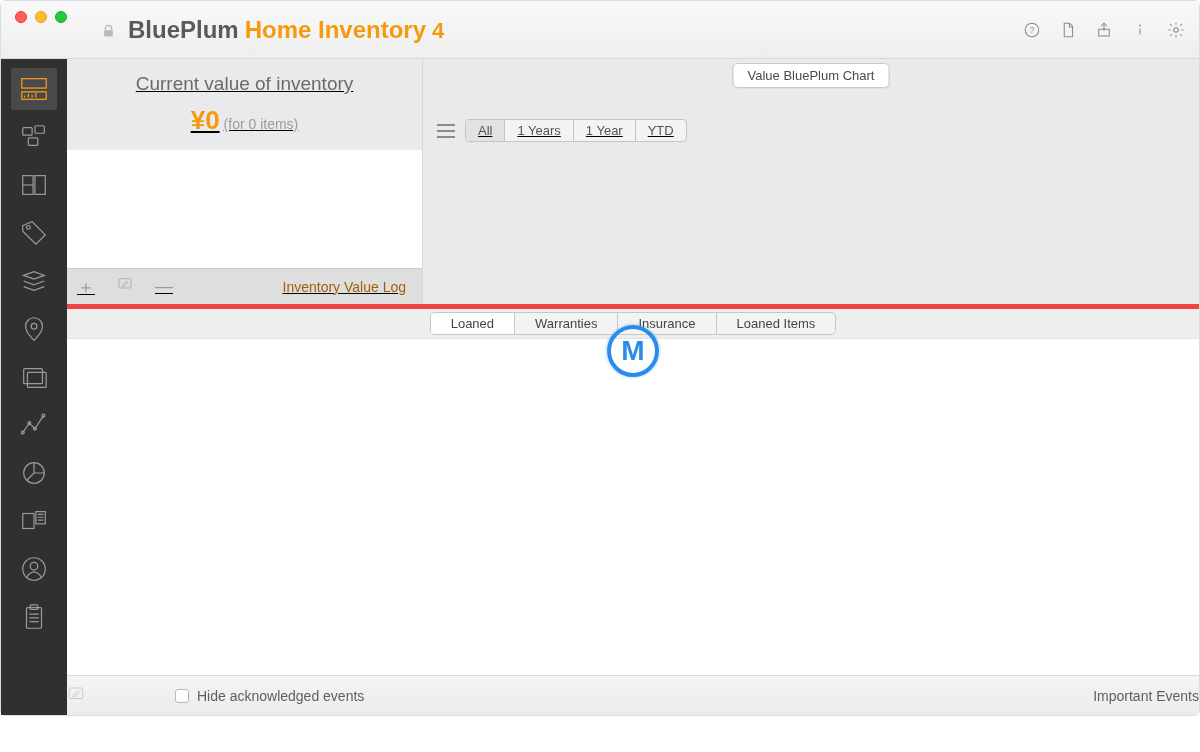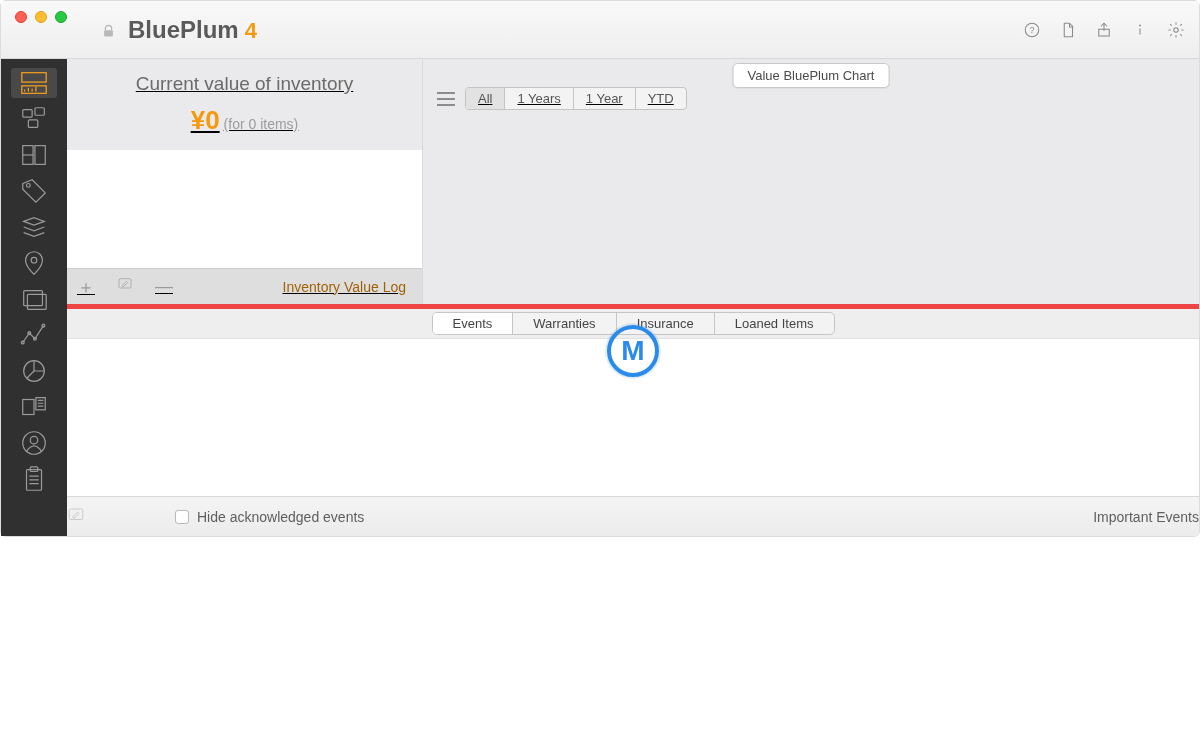--- a/index.html
+++ b/index.html
@@ -1,17 +1,17 @@
 <!DOCTYPE html>
 <html><head>
 <meta charset="utf-8">
 <style>
   * { box-sizing: border-box; margin: 0; padding: 0; }
   html, body { width: 1200px; height: 752px; font-family: -apple-system, "Helvetica Neue", Arial, sans-serif; background: #fff; overflow: hidden; }
-  .window { position: relative; width: 1200px; height: 537px; border: 1px solid #dcdcdc; border-radius: 6px; background: #fff; }
+  .window { position: relative; width: 1200px; height: 716px; border: 1px solid #dcdcdc; border-radius: 6px; background: #fff; }
   .titlebar { height: 58px; background: linear-gradient(#f9f9f9,#eeeeee); border-bottom: 1px solid #d8d8d8; position: relative; display: flex; align-items: center; }
   .traffic { position: absolute; top: 10px; left: 14px; display: flex; gap: 8px; }
   .tl { width: 12px; height: 12px; border-radius: 50%; }
   .tl.close { background: #ff5f57; border: 0.5px solid #e13f34; }
   .tl.min   { background: #ffbd2e; border: 0.5px solid #dfa023; }
   .tl.zoom  { background: #28c940; border: 0.5px solid #1ba430; }
   .title-wrap { margin-left: 100px; display: flex; align-items: baseline; gap: 6px; }
   .lock-icon { color: #b8b8b8; font-size: 17px; margin-right: 6px; position: relative; top: 1px; }
   .app-name { font-size: 24px; font-weight: 700; color: #5a5a5a; }
   .app-sub  { font-size: 24px; font-weight: 600; color: #f59a0e; }
@@ -32,21 +32,21 @@
   .lp-title { font-size: 19px; color: #6b6b6b; font-weight: 500; }
   .lp-value { margin-top: 10px; display: flex; align-items: baseline; justify-content: center; gap: 4px; }
   .lp-amount { font-size: 26px; font-weight: 700; color: #f59a0e; }
   .lp-count  { font-size: 14px; color: #9c9c9c; }
   .lp-body { flex: 1; background: #fff; }
   .lp-foot { height: 36px; background: #dedede; border-top: 1px solid #ccc; display: flex; align-items: center; padding: 0 10px; gap: 22px; }
   .lp-foot .ic { color: #9a9a9a; font-size: 18px; cursor: pointer; }
   .lp-foot-label { margin-left: auto; color: #a16207; font-size: 14px; padding-right: 6px; }
   .right-panel { flex: 1; background: #eaeaec; position: relative; padding: 12px 14px; }
   .chart-tab { position: absolute; top: 4px; left: 50%; transform: translateX(-50%); background: #fff; border: 1px solid #c9c9c9; border-radius: 5px; padding: 4px 14px; font-size: 13px; color: #4b4b4b; box-shadow: 0 1px 1px rgba(0,0,0,.05); }
-  .chart-controls { margin-top: 16px; display: flex; align-items: center; gap: 10px; }
+  .chart-controls { margin-top: 48px; display: flex; align-items: center; gap: 10px; }
   .hamb { width: 18px; height: 14px; display: flex; flex-direction: column; justify-content: space-between; cursor: pointer; }
   .hamb span { height: 2px; background: #8c8c8c; }
   .seg { display: inline-flex; border: 1px solid #c4c4c4; border-radius: 4px; overflow: hidden; background: #f3f3f3; }
   .seg button { border: none; background: transparent; padding: 3px 12px; font-size: 13px; color: #555; cursor: pointer; border-right: 1px solid #c4c4c4; }
   .seg button:last-child { border-right: none; }
   .seg button.sel { background: #e2e2e2; }
   .chart-area { margin-top: 18px; position: relative; height: 130px; }
   .chart-title { text-align: center; font-size: 17px; color: #808080; }
   .axis { position: absolute; left: 28px; top: 24px; bottom: 6px; width: 2px; background: #7c7c7c; }
   .tick { position: absolute; left: 22px; width: 8px; height: 1px; background: #7c7c7c; }
@@ -75,20 +75,21 @@
       <div class="tl zoom"></div>
     </div>
     <div class="title-wrap">
       <span class="lock-icon">
         <svg viewBox="0 0 24 24" width="15" height="15">
             <path d="M7 10V7a5 5 0 0 1 10 0v3" stroke="#b8b8b8" fill="none" stroke-width="2"></path>
             <rect x="5" y="10" width="14" height="10" rx="2" fill="#b8b8b8"></rect>
           </svg>
       </span>
       <span class="app-name">BluePlum</span>
+      <span class="app-sub">Home Inventory</span>
       <span class="app-ver">4</span>
     </div>
     <div class="toolbar-right">
       <div class="tb-icon">
           <svg viewBox="0 0 24 24">
             <circle cx="12" cy="12" r="9"></circle>
             <text x="12" y="16" text-anchor="middle" font-size="12" fill="#8a8a8a" stroke="none">?</text>
           </svg>
         </div>
       <div class="tb-icon">
@@ -245,21 +246,21 @@
               <button>1 Year</button>
               <button>YTD</button>
             </div>
           </div>
         </div>
       </div>
 
       <div class="lower">
         <div class="tabs-row">
           <div class="tabs">
-            <button class="sel">Events</button>
+            <button class="sel">Loaned</button>
             <button>Warranties</button>
             <button>Insurance</button>
             <button>Loaned Items</button>
           </div>
         </div>
         <div class="watermark">M</div>
       </div>
     </div>
   </div>
 

